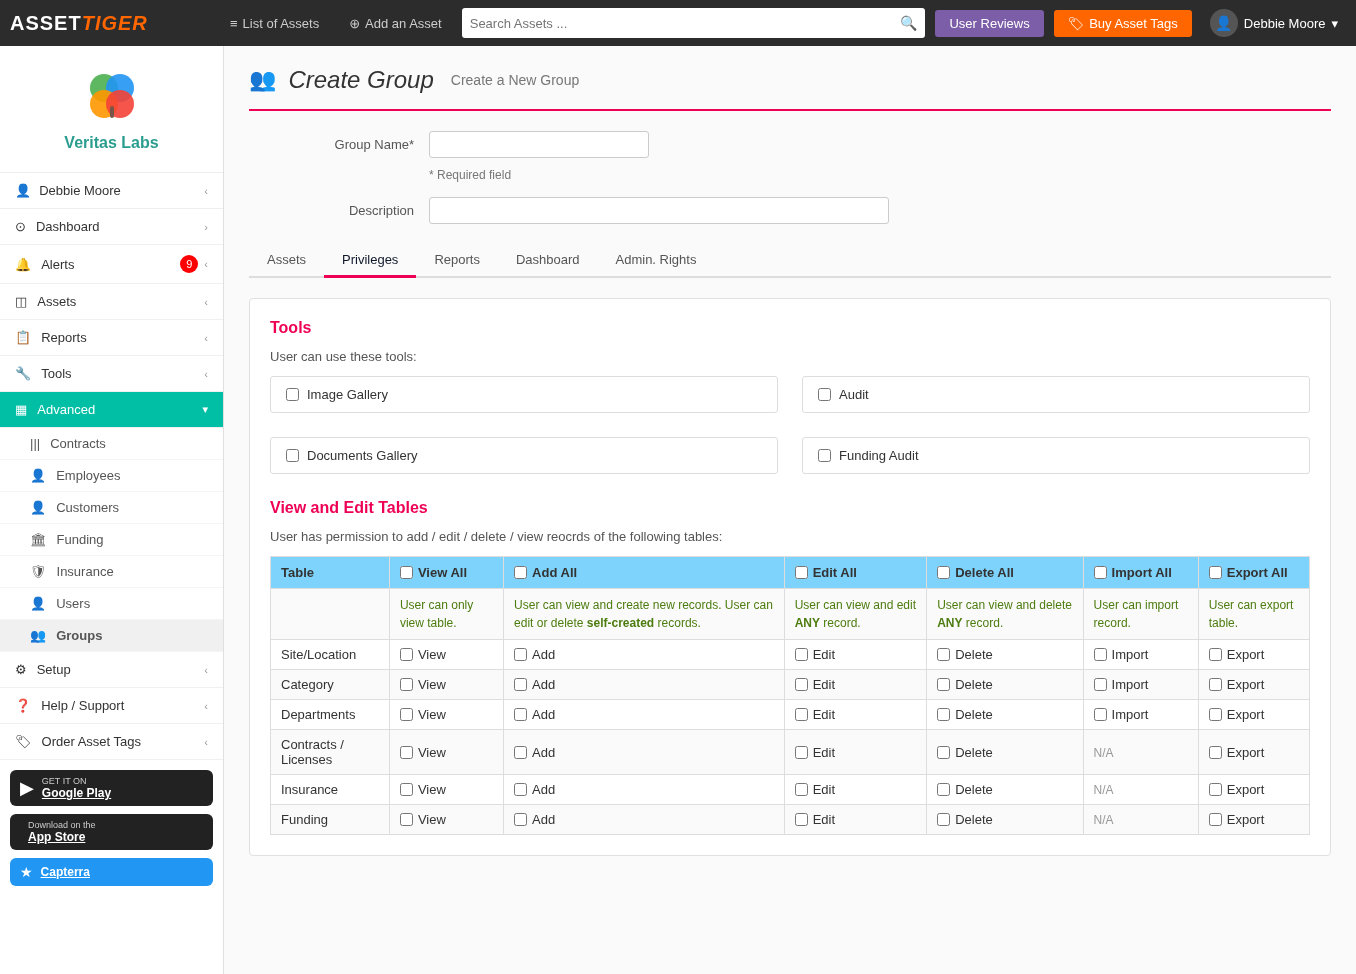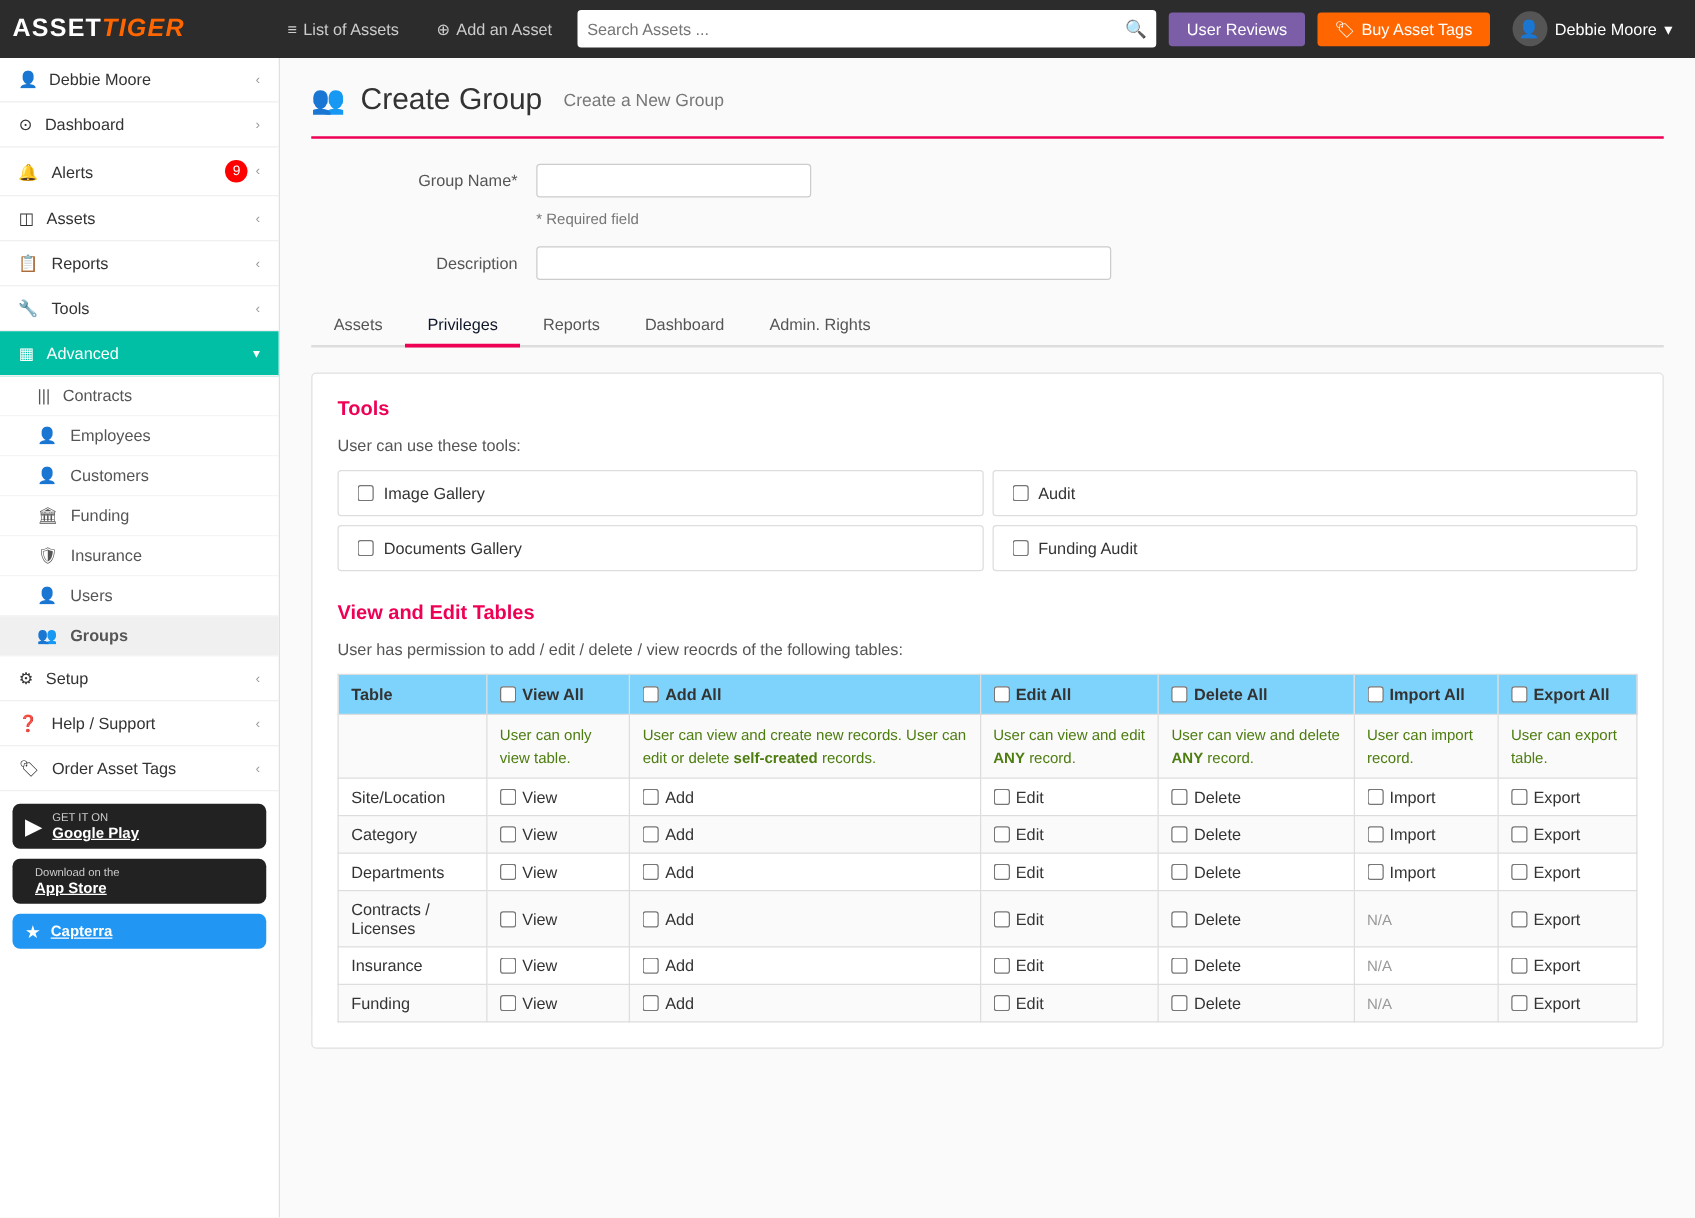--- a/index.html
+++ b/index.html
@@ -102,21 +102,21 @@
     .main-content {
       flex: 1; padding: 20px 25px; overflow-y: auto;
       background: #fafafa; min-height: calc(100vh - 46px);
     }
 
     
     .page-header {
       display: flex; align-items: center; gap: 12px; margin-bottom: 15px;
     }
     .page-header-icon { color: #e05; font-size: 22px; }
-    .page-header-title { font-size: 24px; color: #333; font-weight: normal; }
+    .page-header-title { font-size: 24px; color: #333; font-weight: normal; font-style: italic; }
     .page-header-subtitle { font-size: 14px; color: #777; margin-left: 5px; }
     .header-divider { border: none; border-top: 2px solid #e05; margin-bottom: 20px; }
 
     
     .form-row {
       display: flex; align-items: center; margin-bottom: 10px;
     }
     .form-label {
       width: 180px; text-align: right; padding-right: 15px; font-size: 13px; color: #555;
     }
@@ -134,21 +134,21 @@
       border-bottom: 3px solid transparent; margin-bottom: -2px;
     }
     .tab.active { color: #0f172a; border-bottom: 3px solid #e05; font-weight: 500; }
 
     
     .section-title {
       font-size: 16px; color: #e05; font-weight: bold; margin-bottom: 12px;
     }
     .tools-desc { font-size: 13px; color: #555; margin-bottom: 12px; }
     .tools-grid {
-      display: grid; grid-template-columns: 1fr 1fr; gap: 7px; margin-bottom: 25px;
+      display: grid; grid-template-columns: 1fr 1fr; gap: 24px; margin-bottom: 25px;
     }
     .tool-item {
       display: flex; align-items: center; gap: 8px; padding: 10px 15px;
       border: 1px solid #ddd; border-radius: 3px; background: white;
     }
     .tool-item input[type="checkbox"] { cursor: pointer; }
     .tool-item label { font-size: 13px; color: #333; cursor: pointer; }
 
     
     .section-desc { font-size: 13px; color: #555; margin-bottom: 12px; }
@@ -212,20 +212,33 @@
   <div class="user-menu">
     <div class="user-avatar">👤</div>
     <span>Debbie Moore</span>
     <span>▾</span>
   </div>
 </nav>
 
 <div class="layout">
 
   <aside class="sidebar">
+    <div class="sidebar-logo-area">
+
+      <div class="sidebar-logo-icon">
+        <svg width="60" height="60" viewBox="0 0 60 60">
+          <circle cx="22" cy="22" r="14" fill="#4caf50" opacity="0.9"></circle>
+          <circle cx="38" cy="22" r="14" fill="#2196f3" opacity="0.9"></circle>
+          <circle cx="22" cy="38" r="14" fill="#ff9800" opacity="0.9"></circle>
+          <circle cx="38" cy="38" r="14" fill="#f44336" opacity="0.9"></circle>
+          <rect x="28" y="40" width="4" height="12" rx="2" fill="#795548"></rect>
+        </svg>
+      </div>
+      <span class="sidebar-company-name">Veritas Labs</span>
+    </div>
 
     <div class="sidebar-user">
       <div style="display:flex;align-items:center;gap:8px;">
         <span>👤</span>
         <span>Debbie Moore</span>
       </div>
       <span class="sidebar-chevron">‹</span>
     </div>
 
     <div class="sidebar-nav-item">

